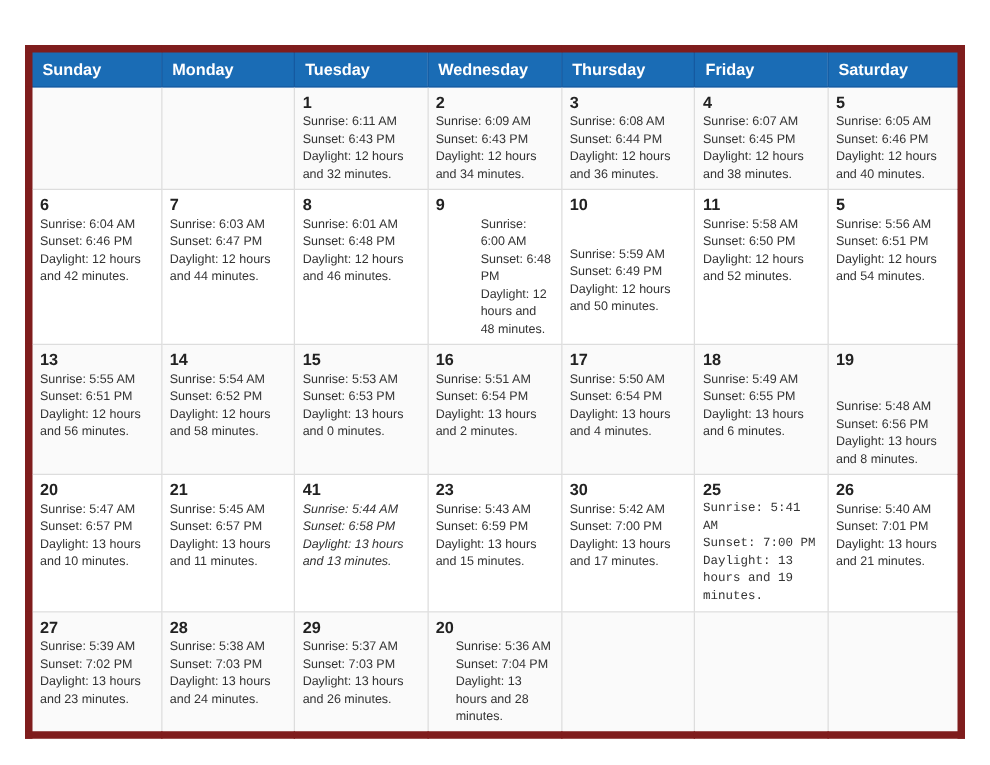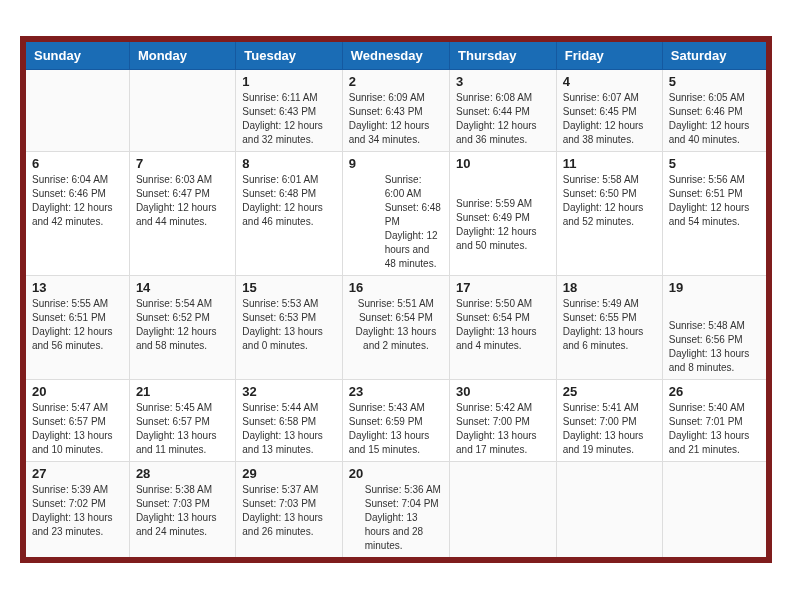--- a/index.html
+++ b/index.html
@@ -199,21 +199,21 @@
 Daylight: 12 hours and 58 minutes.</div>
         </td>
         <td>
           <div class="day-number">15</div>
           <div class="day-info" style="white-space: pre-line;">Sunrise: 5:53 AM
 Sunset: 6:53 PM
 Daylight: 13 hours and 0 minutes.</div>
         </td>
         <td>
           <div class="day-number">16</div>
-          <div class="day-info" style="white-space: pre-line; text-align: center;">Sunrise: 5:51 AM
+          <div class="day-info" style="white-space: pre-line;">Sunrise: 5:51 AM
 Sunset: 6:54 PM
 Daylight: 13 hours and 2 minutes.</div>
         </td>
         <td>
           <div class="day-number">17</div>
           <div class="day-info" style="white-space: pre-line;">Sunrise: 5:50 AM
 Sunset: 6:54 PM
 Daylight: 13 hours and 4 minutes.</div>
         </td>
         <td>
@@ -236,40 +236,40 @@
 Sunset: 6:57 PM
 Daylight: 13 hours and 10 minutes.</div>
         </td>
         <td>
           <div class="day-number">21</div>
           <div class="day-info" style="white-space: pre-line;">Sunrise: 5:45 AM
 Sunset: 6:57 PM
 Daylight: 13 hours and 11 minutes.</div>
         </td>
         <td>
-          <div class="day-number">32</div>
-          <div class="day-info" style="white-space: pre-line;">Sunrise: 5:44 AM
+          <div class="day-number">41</div>
+          <div class="day-info" style="white-space: pre-line; font-style: italic;">Sunrise: 5:44 AM
 Sunset: 6:58 PM
 Daylight: 13 hours and 13 minutes.</div>
         </td>
         <td>
           <div class="day-number">23</div>
           <div class="day-info" style="white-space: pre-line;">Sunrise: 5:43 AM
 Sunset: 6:59 PM
 Daylight: 13 hours and 15 minutes.</div>
         </td>
         <td>
           <div class="day-number">30</div>
           <div class="day-info" style="white-space: pre-line;">Sunrise: 5:42 AM
 Sunset: 7:00 PM
 Daylight: 13 hours and 17 minutes.</div>
         </td>
         <td>
           <div class="day-number">25</div>
-          <div class="day-info" style="white-space: pre-line;">Sunrise: 5:41 AM
+          <div class="day-info" style="white-space: pre-line; font-family: Liberation Mono, monospace;">Sunrise: 5:41 AM
 Sunset: 7:00 PM
 Daylight: 13 hours and 19 minutes.</div>
         </td>
         <td>
           <div class="day-number">26</div>
           <div class="day-info" style="white-space: pre-line;">Sunrise: 5:40 AM
 Sunset: 7:01 PM
 Daylight: 13 hours and 21 minutes.</div>
         </td>
       </tr>

